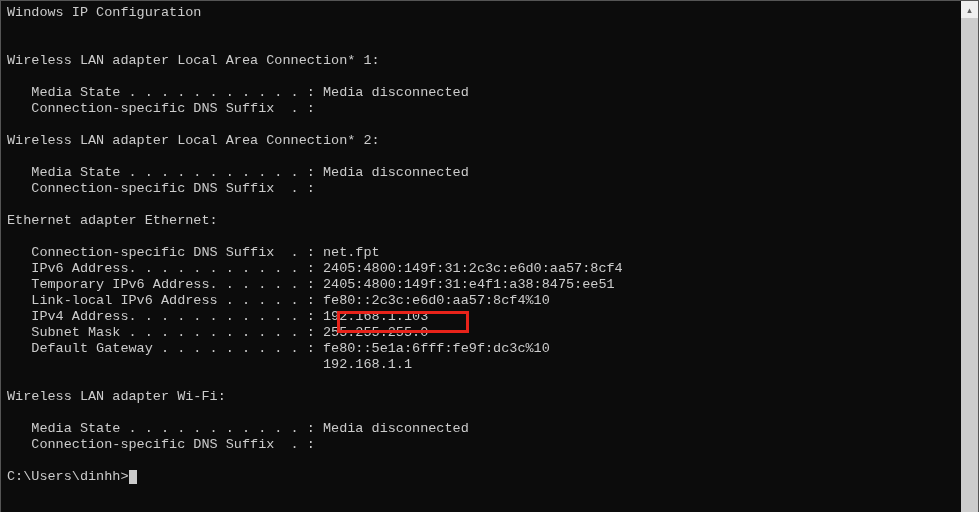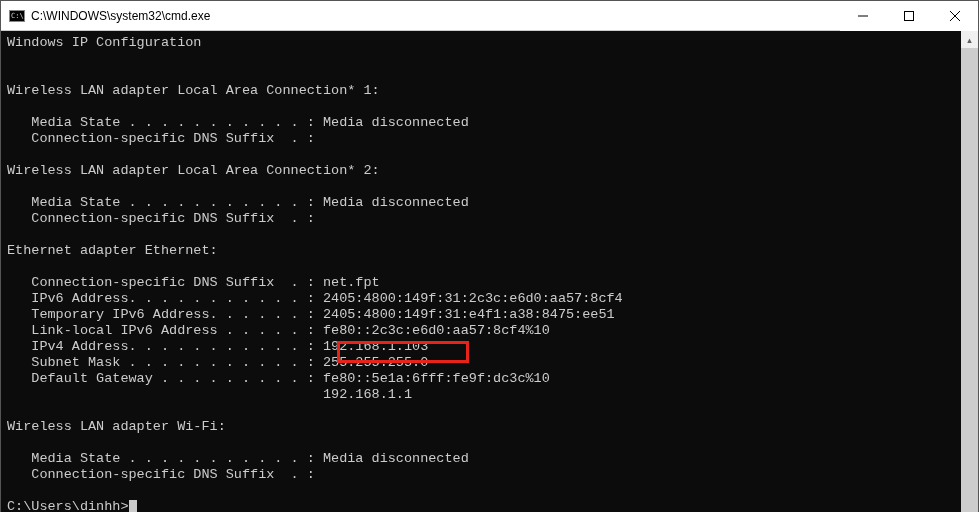--- a/index.html
+++ b/index.html
@@ -23,42 +23,20 @@
 .wm-main { font-family: Arial, sans-serif; font-size: 26px; color: rgba(180,180,180,0.25); font-weight: 400; }
 .wm-main .bold { font-weight: 700; }
 .wm-sub { font-family: Arial, sans-serif; font-size: 11px; color: rgba(180,180,180,0.22); margin-top: 2px; text-align: right; padding-right: 8px; }
 .cursor { display: inline-block; width: 8px; height: 14px; background: #cccccc; vertical-align: text-bottom; animation: blink 1s infinite; }
 @keyframes blink { 50% { opacity: 0; } }
 </style>
 </head>
 <body>
 
 <div class="window">
-  <div class="titlebar">
-    <div class="title-icon"></div>
-    <div class="title-text">C:\WINDOWS\system32\cmd.exe</div>
-    <div class="controls">
-      <div class="ctrl-btn">
-        <svg viewBox="0 0 10 10">
-            <line x1="0" y1="5" x2="10" y2="5" stroke="#000" stroke-width="1"></line>
-          </svg>
-      </div>
-      <div class="ctrl-btn">
-        <svg viewBox="0 0 10 10">
-            <rect x="0.5" y="0.5" width="9" height="9" fill="none" stroke="#000" stroke-width="1"></rect>
-          </svg>
-      </div>
-      <div class="ctrl-btn close">
-        <svg viewBox="0 0 10 10">
-            <line x1="0" y1="0" x2="10" y2="10" stroke="#000" stroke-width="1"></line>
-            <line x1="10" y1="0" x2="0" y2="10" stroke="#000" stroke-width="1"></line>
-          </svg>
-      </div>
-    </div>
-  </div>
   <div class="terminal-wrap">
     <div class="terminal" id="terminal"><span>Windows IP Configuration
 
 
 Wireless LAN adapter Local Area Connection* 1:
 
    Media State . . . . . . . . . . . : Media disconnected
    Connection-specific DNS Suffix  . :
 
 Wireless LAN adapter Local Area Connection* 2:

